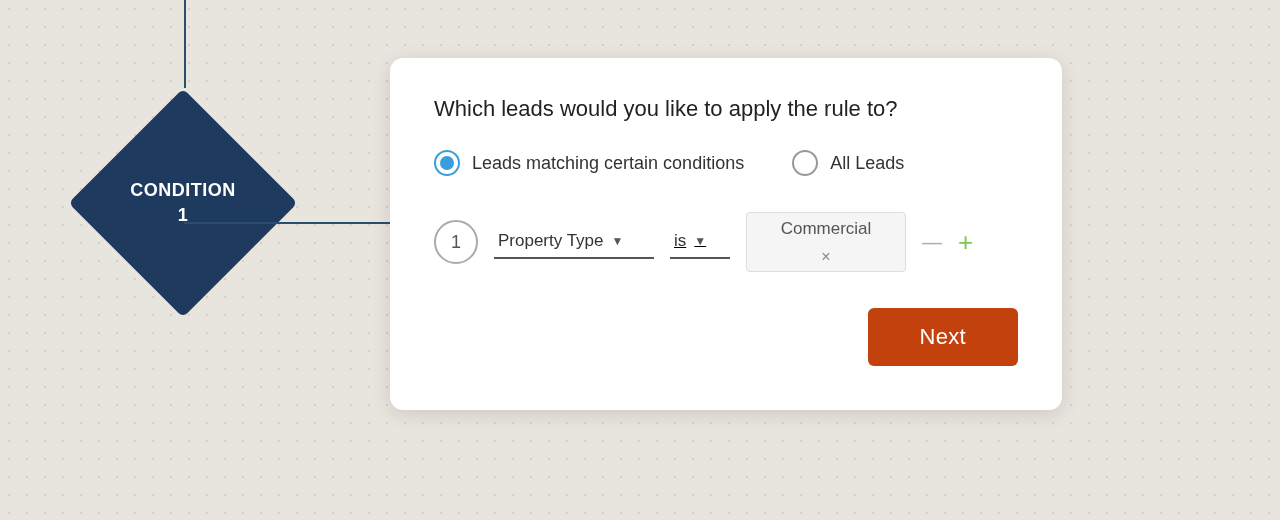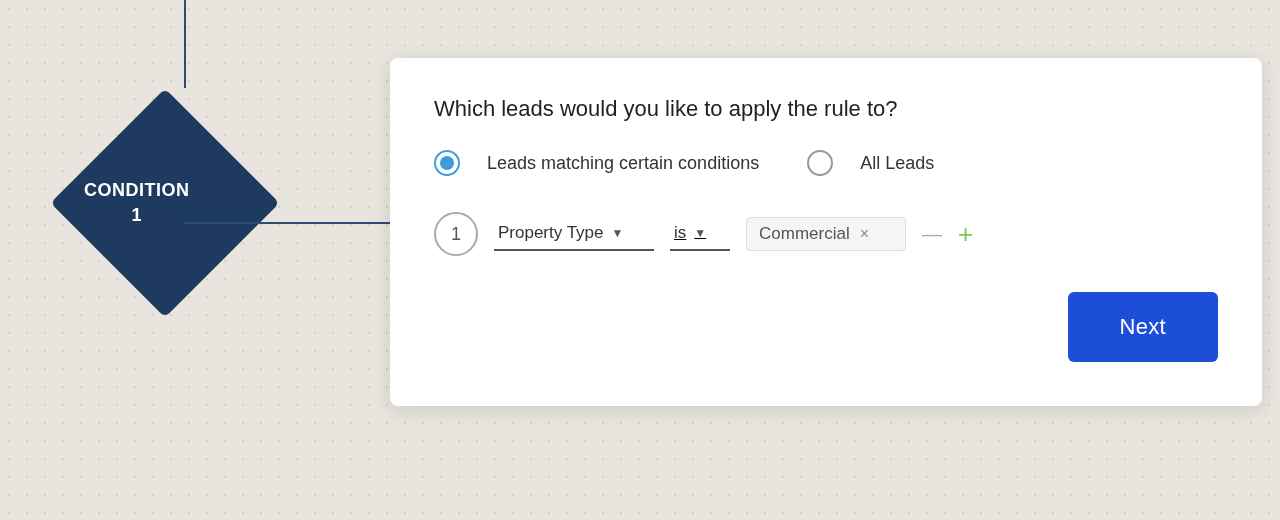--- a/index.html
+++ b/index.html
@@ -38,26 +38,27 @@
       position: absolute;
       left: 184px;
       top: 222px;
       width: 220px;
       height: 2px;
       background-color: #2b4d6e;
     }
 
     .diamond-wrapper {
       position: absolute;
-      left: 84px;
+      left: 68px;
       top: 88px;
       width: 230px;
       height: 230px;
       display: flex;
       align-items: center;
+      justify-content: center;
     }
 
     .diamond {
       width: 162px;
       height: 162px;
       background-color: #1e3a5f;
       transform: rotate(45deg);
       border-radius: 6px;
     }
 
@@ -71,23 +72,23 @@
       line-height: 1.4;
       text-transform: uppercase;
       pointer-events: none;
     }
 
     
     .modal-card {
       position: absolute;
       left: 390px;
       top: 58px;
-      width: 872px;
+      width: 672px;
       background: white;
-      border-radius: 8px;
+      border-radius: 13px;
       box-shadow: 0 4px 20px rgba(0,0,0,0.12);
       padding: 38px 44px 44px 44px;
     }
 
     .question-text {
       font-size: 22px;
       font-weight: 500;
       color: #222;
       margin-bottom: 28px;
     }
@@ -95,21 +96,21 @@
     .radio-group {
       display: flex;
       align-items: center;
       gap: 48px;
       margin-bottom: 36px;
     }
 
     .radio-option {
       display: flex;
       align-items: center;
-      gap: 27px;
+      gap: 12px;
       cursor: pointer;
     }
 
     .radio-circle {
       width: 26px;
       height: 26px;
       border-radius: 50%;
       border: 2px solid #999;
       display: flex;
       align-items: center;
@@ -182,20 +183,21 @@
 
     .tag-container {
       display: flex;
       align-items: center;
       background-color: #f5f5f5;
       border: 1px solid #ddd;
       border-radius: 4px;
       padding: 6px 12px;
       gap: 10px;
       min-width: 160px;
+      flex-direction: column;
     }
 
     .tag-text {
       font-size: 17px;
       color: #555;
     }
 
     .tag-remove {
       font-size: 16px;
       color: #888;
@@ -215,25 +217,25 @@
       font-size: 20px;
       color: #aaa;
       cursor: pointer;
       line-height: 1;
     }
 
     
     .next-button {
       display: block;
       margin-left: auto;
-      background-color: #1d4ed8;
+      background-color: #c2410c;
       color: white;
       border: none;
       border-radius: 6px;
-      padding: 22px 52px;
+      padding: 16px 52px;
       font-size: 22px;
       font-weight: 500;
       cursor: pointer;
       letter-spacing: 0.3px;
     }
   </style>
 </head>
 <body>
 
 <div class="diagram-area">

